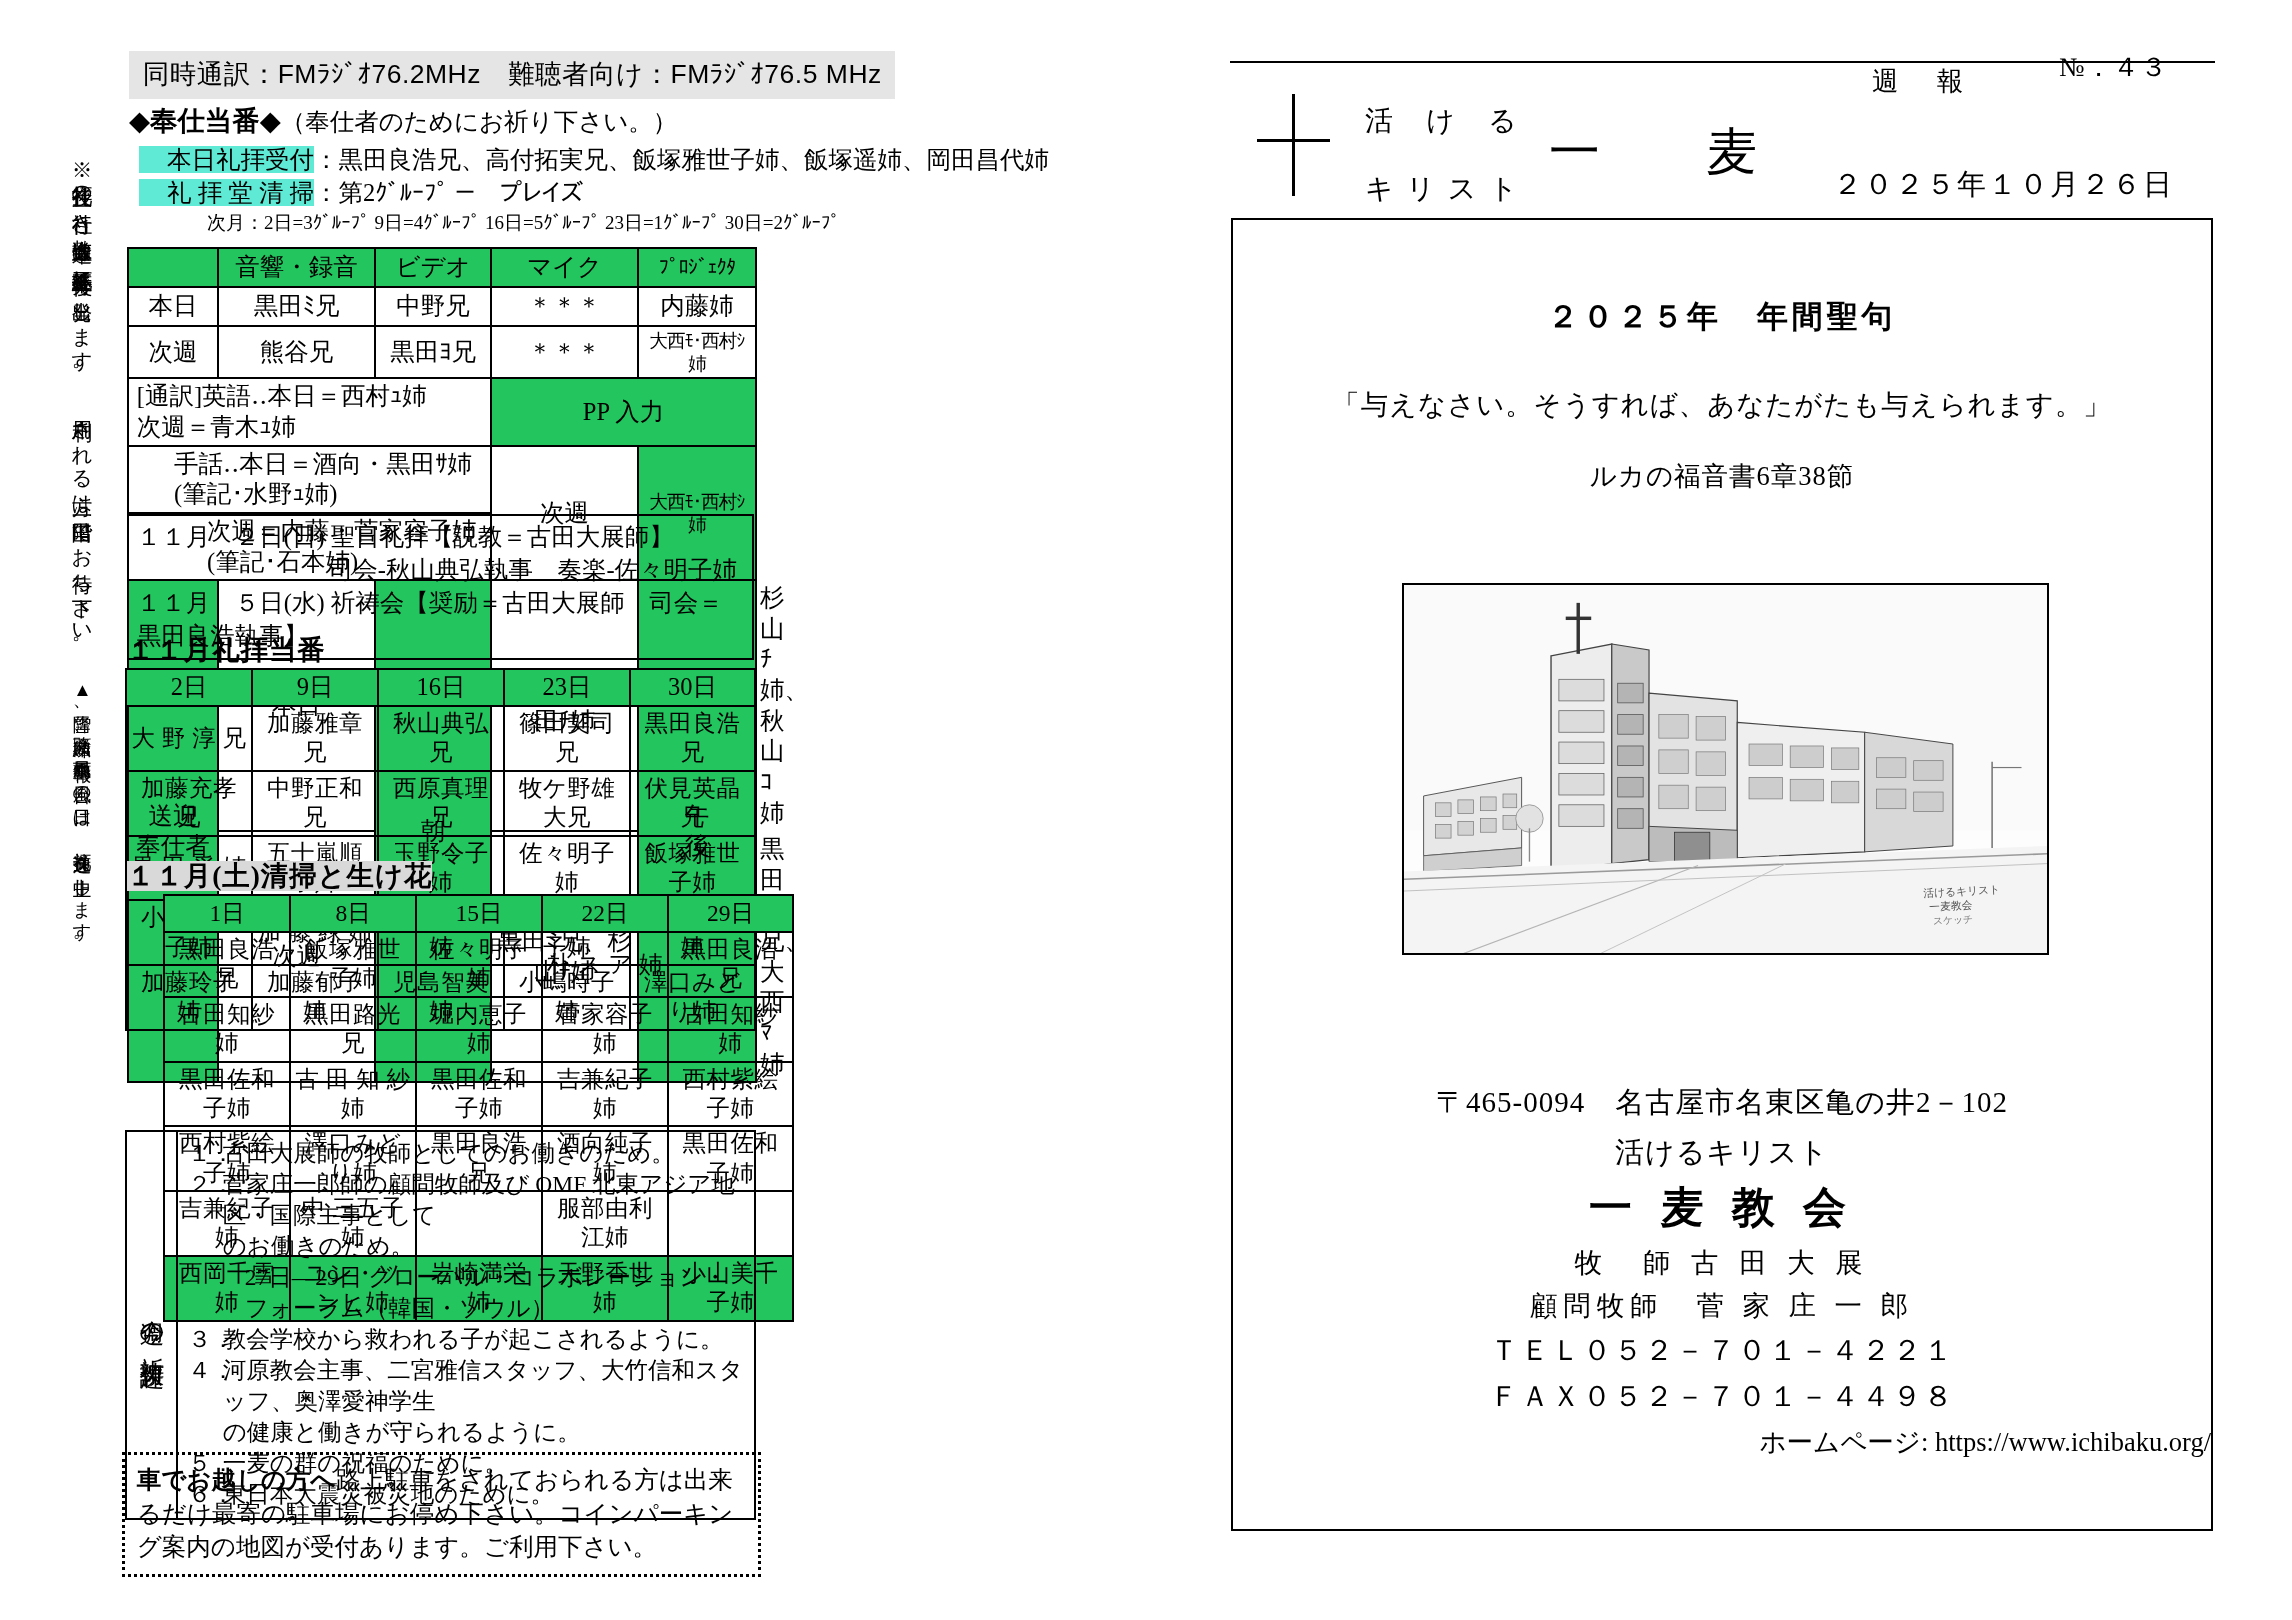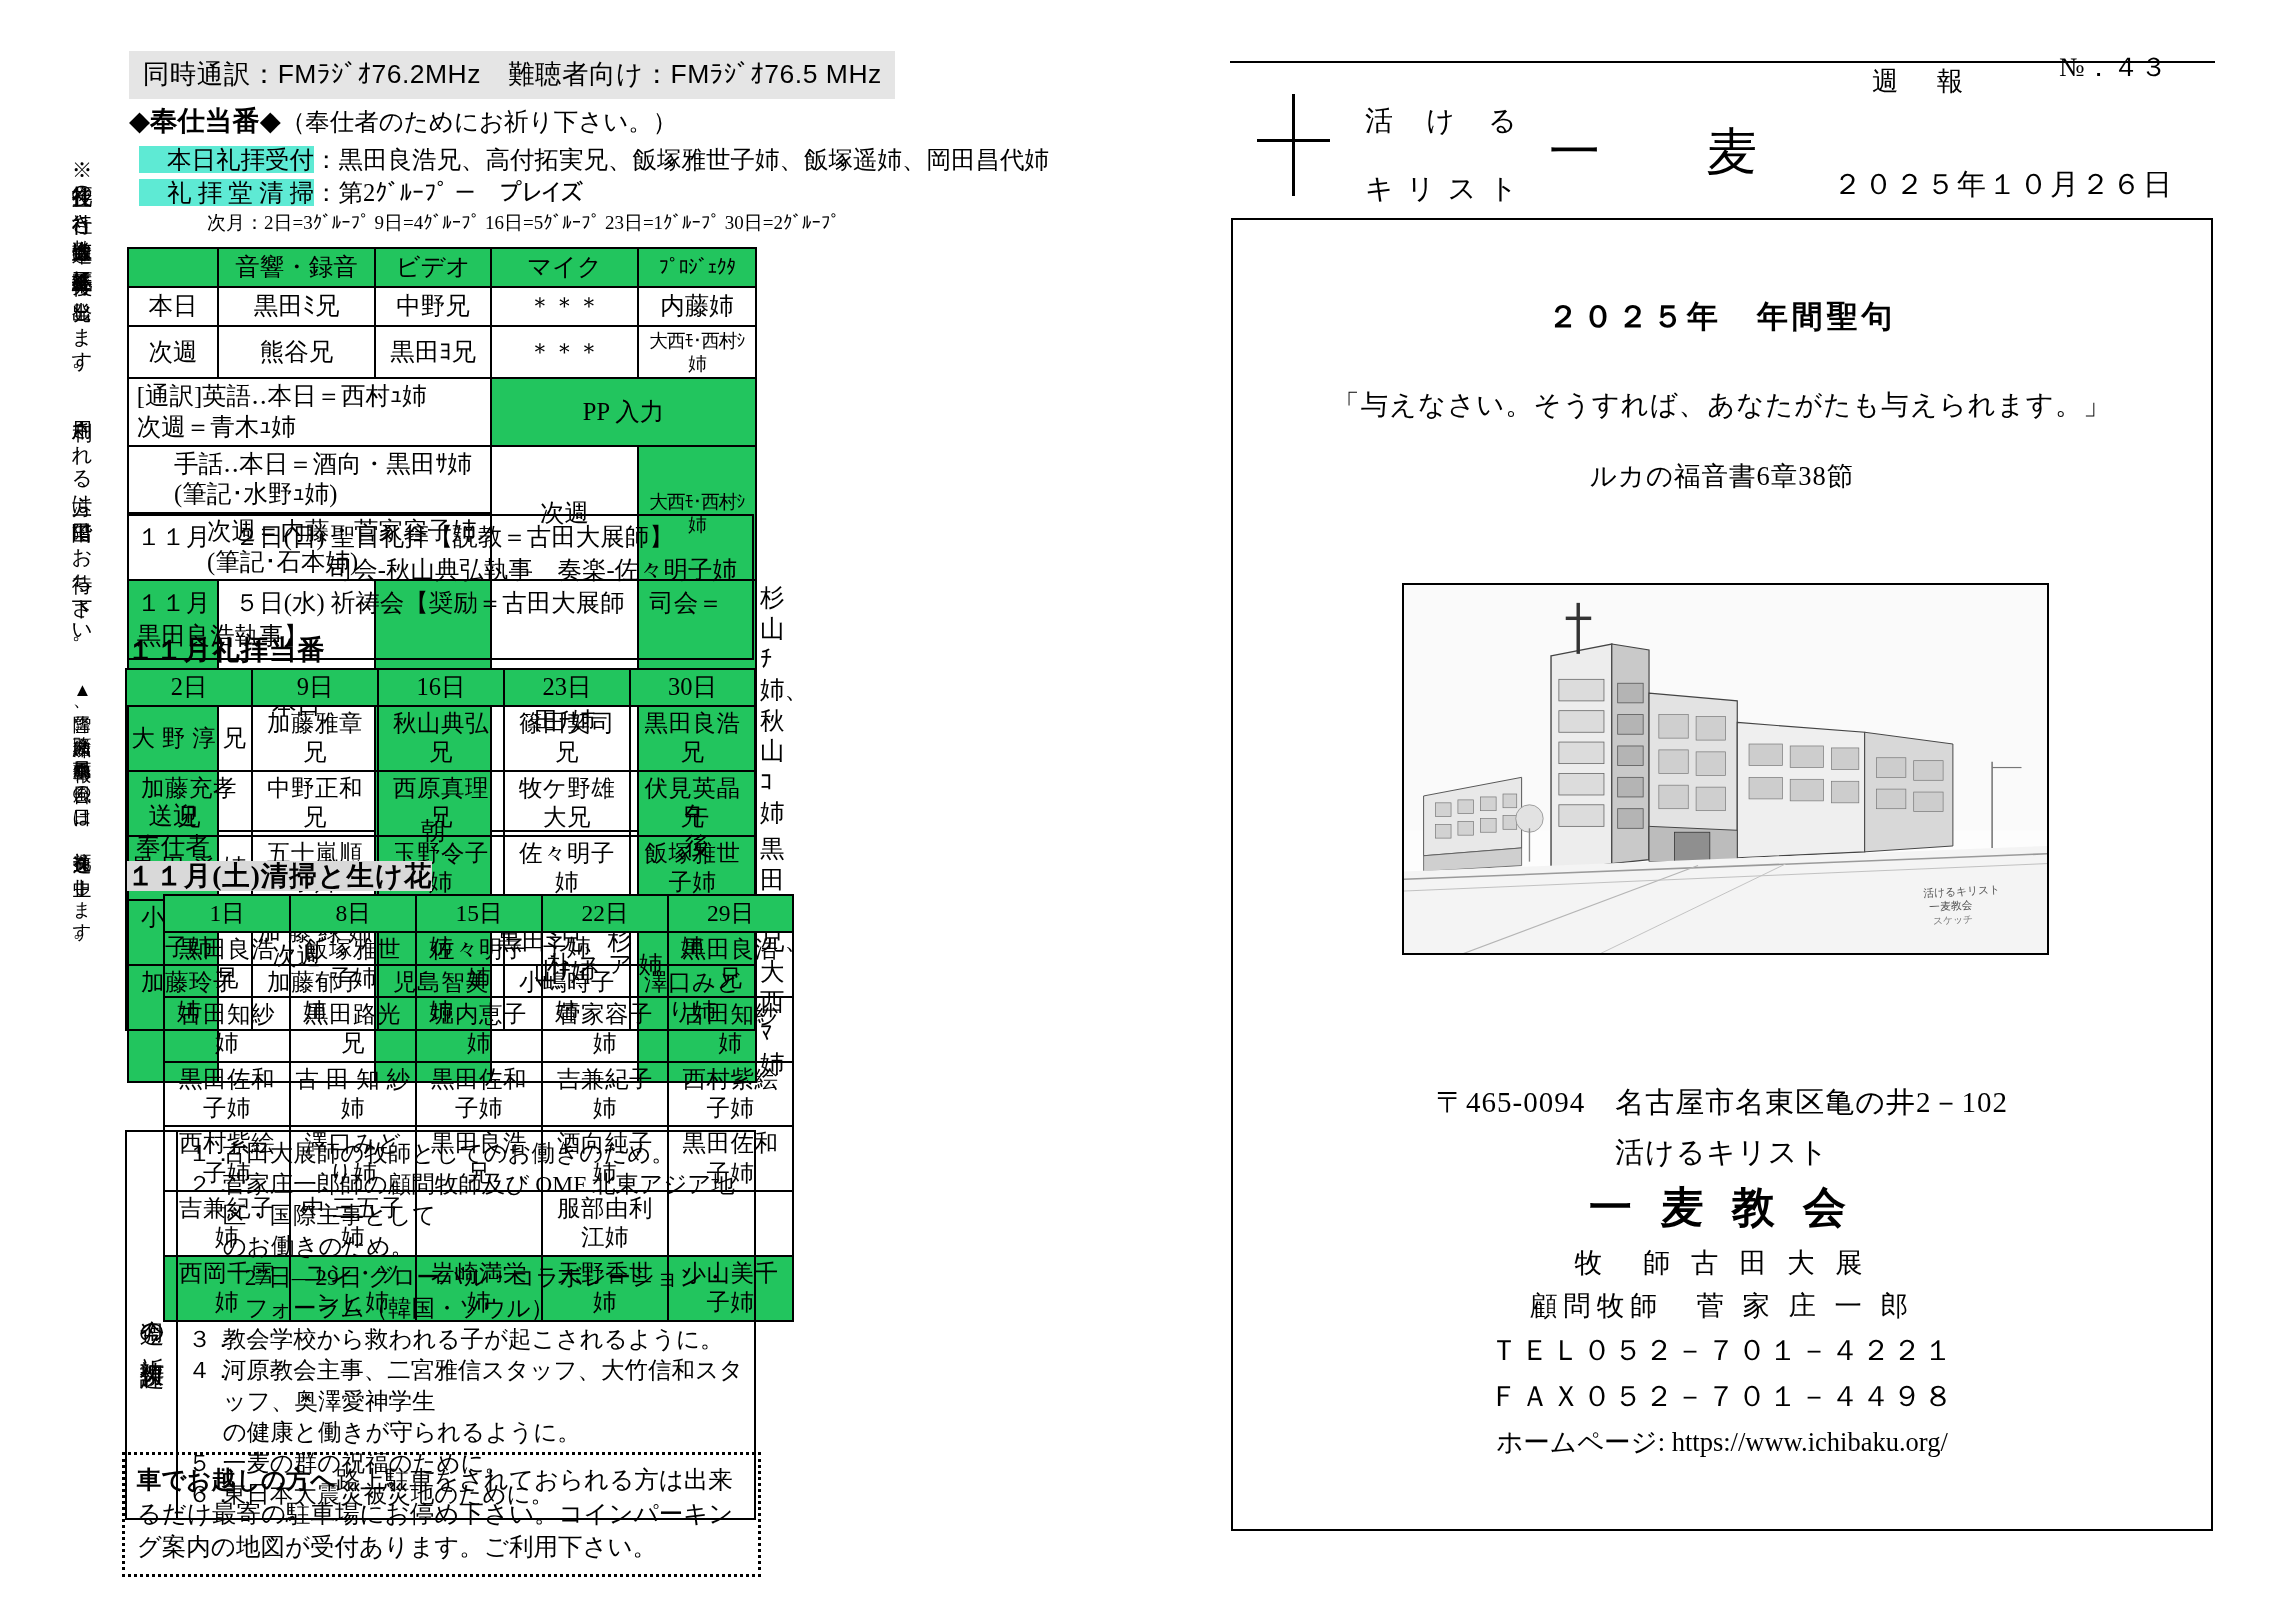--- a/index.html
+++ b/index.html
@@ -309,21 +309,21 @@
   #rp-tel {
     position: absolute; left: 0; right: 0; top: 1111px;
     text-align: center; font-size: 29px; letter-spacing: 2px;
   }
   #rp-fax {
     position: absolute; left: 0; right: 0; top: 1157px;
     text-align: center; font-size: 29px; letter-spacing: 2px;
   }
   #rp-hp {
     position: absolute; left: 0; right: 0; top: 1204px;
-    text-align: center; font-size: 26.5px; letter-spacing: 0px;
+    text-align: right; font-size: 26.5px; letter-spacing: 0px;
   }
 </style>
 </head>
 <body>
 
 <div id="page">
 
   <div id="left-page">
 
     <div id="side-note">

